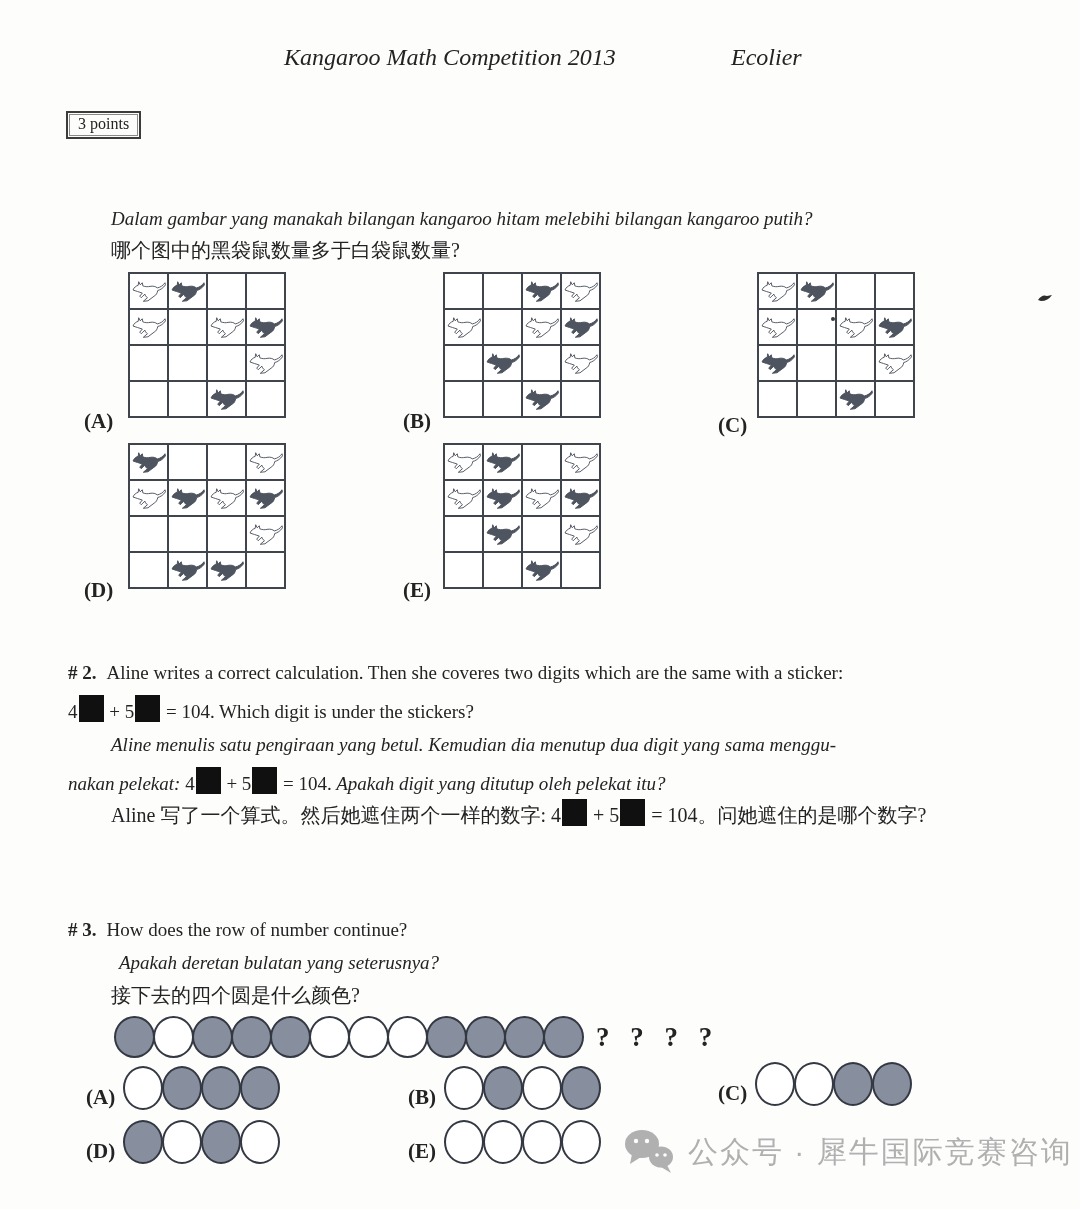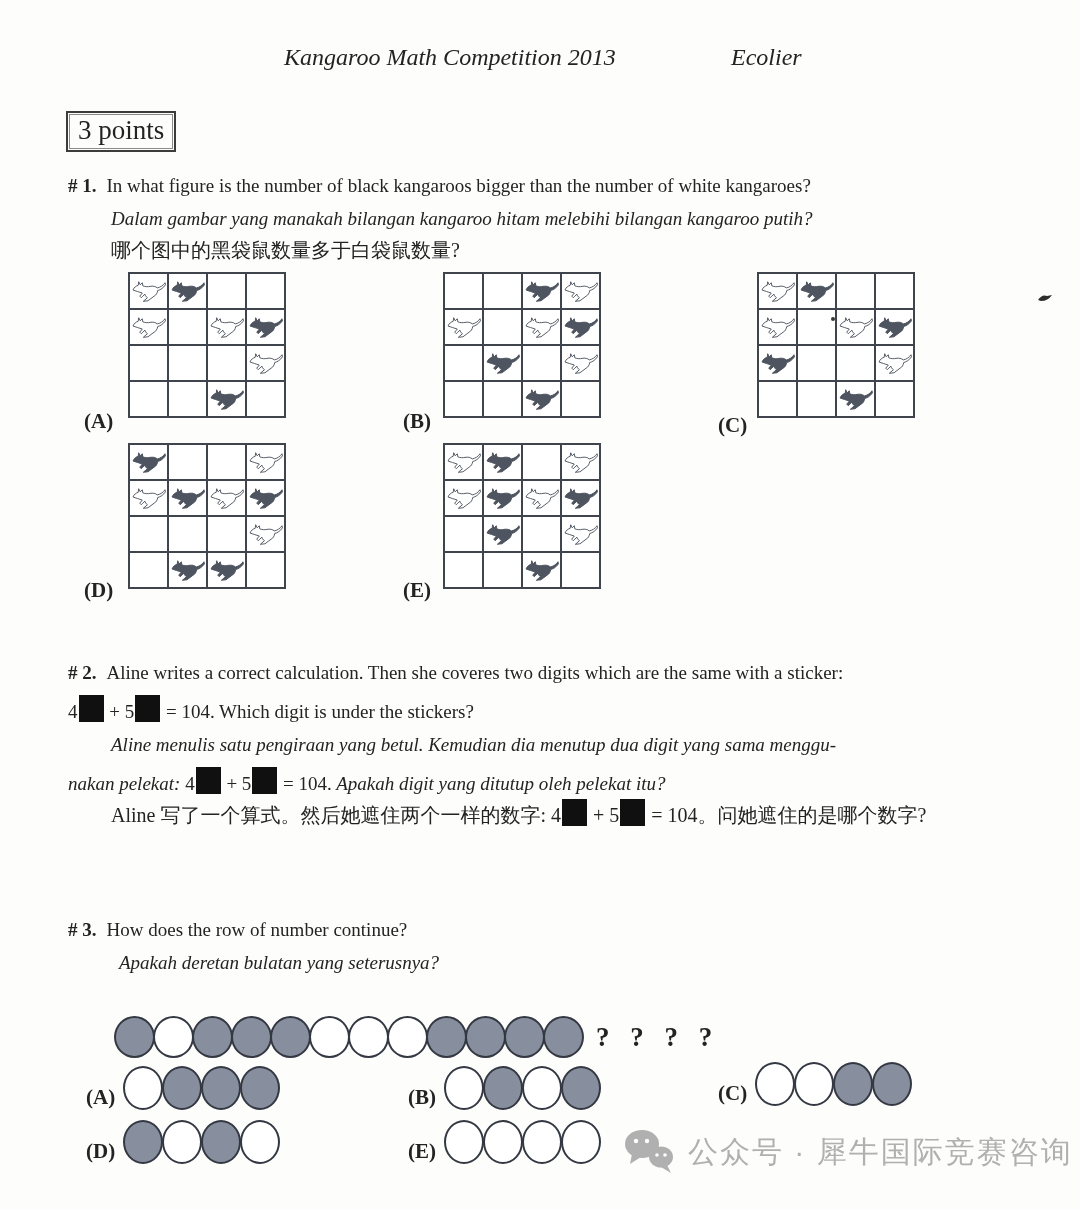--- a/index.html
+++ b/index.html
@@ -13,21 +13,21 @@
   .it{font-style:italic;}
   .line{font-size:19px; line-height:24px;}
   .zh{font-size:20px;}
   .qnum{font-weight:bold; margin-right:10px;}
 
   
   .title{font-size:24px; font-style:italic;}
 
   
   .pointsbox{
-    border:2px solid #3c3c3c; padding:2px 10px 4px 10px; font-size:27px;
+    border:2px solid #3c3c3c; padding:2px 10px 4px 10px; font-size:16px;
     box-shadow:inset 0 0 0 1px #fdfdfc, inset 0 0 0 2px #8a8a8a;
   }
 
   
   .kgrid{display:grid; grid-template-columns:repeat(4,39px); grid-auto-rows:36px;
          border:1px solid var(--grid,#3f444d); background:#fff;}
   .kcell{border:1px solid var(--grid,#3f444d); display:flex; align-items:center; justify-content:center;}
   .figlabel{font-size:21px; font-weight:bold;}
 
   
@@ -60,23 +60,20 @@
 
 <div id="page">
 
   <div class="abs title" style="left:284px; top:44px;">Kangaroo Math Competition 2013</div>
   <div class="abs title" style="left:731px; top:44px;">Ecolier</div>
 
   <div class="abs" style="left:66px; top:111px;">
     <span class="pointsbox" style="display:inline-block;">3 points</span>
   </div>
 
-  <div class="abs line" style="left:68px; top:174px;">
-    <span class="qnum"># 1.</span><span>In what figure is the number of black kangaroos bigger than the number of white kangaroes?</span>
-  </div>
   <div class="abs line it" style="left:111px; top:207px;">Dalam gambar yang manakah bilangan kangaroo hitam melebihi bilangan kangaroo putih?</div>
   <div class="abs line zh" style="left:111px; top:238px;">哪个图中的黑袋鼠数量多于白袋鼠数量?</div>
 
   <div class="abs kgrid" style="left:128px; top:272px;">
       <div class="kcell">
         <svg viewBox="0 0 66 46" width="34" height="24">
           <path d="M2 21 C4 16 8 13 12 12 L13 5 L16 11 L20 7 L21 13 C26 15 31 15 35 14 C41 13 46 14 49 17 C55 16 61 12 64 7 L65 11 C61 17 55 21 50 22 C49 27 47 31 43 33 L31 42 L22 43 L30 36 C27 34 25 31 25 29 L21 33 L18 36 L15 33 L20 27 C14 25 7 23 2 21 Z" fill="#ffffff" stroke="#4a505b" stroke-width="1.8" stroke-linejoin="round"></path>
         </svg>
       </div>
       <div class="kcell">
@@ -355,20 +352,21 @@
   </div>
   <div class="abs line zh" style="left:111px; top:799px;">
     <span>Aline 写了一个算式。然后她遮住两个一样的数字: </span><span>4</span><span class="sticker"></span><span> + 5</span><span class="sticker"></span><span> = 104。</span><span>问她遮住的是哪个数字?</span>
   </div>
 
 
   <div class="abs line" style="left:68px; top:918px;">
     <span class="qnum"># 3.</span><span>How does the row of number continue?</span>
   </div>
   <div class="abs line it" style="left:111px; top:951px;margin-left:8px;">Apakah deretan bulatan yang seterusnya?</div>
+  <div class="abs line zh" style="left:111px; top:983px;">接下去的四个圆是什么颜色?</div>
 
   <div class="abs circleseq" style="left:114px; top:1016px;">
     <span class="circleseq" id="seq-circles">
         <span class="circ main" style="background: rgb(135, 142, 157);"></span>
         <span class="circ main"></span>
         <span class="circ main" style="background: rgb(135, 142, 157);"></span>
         <span class="circ main" style="background: rgb(135, 142, 157);"></span>
         <span class="circ main" style="background: rgb(135, 142, 157);"></span>
         <span class="circ main"></span>
         <span class="circ main"></span>

